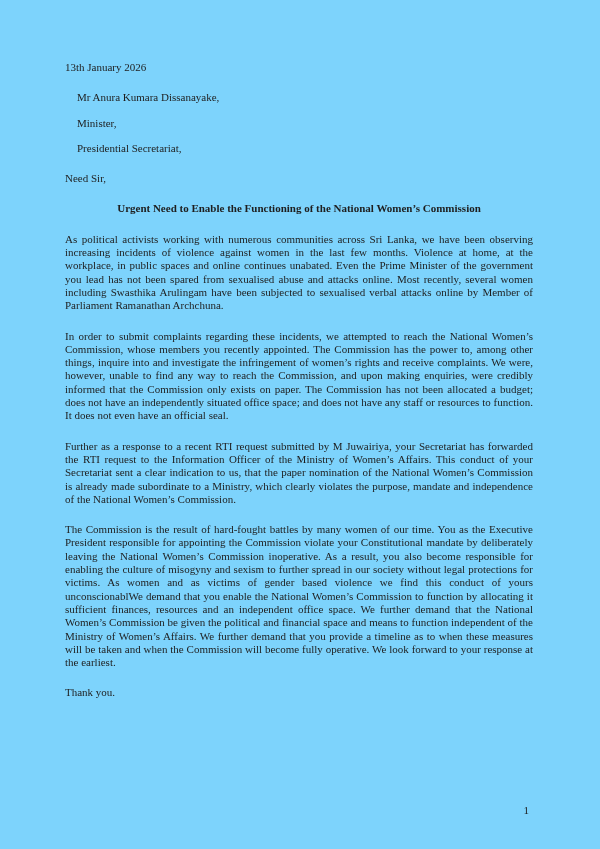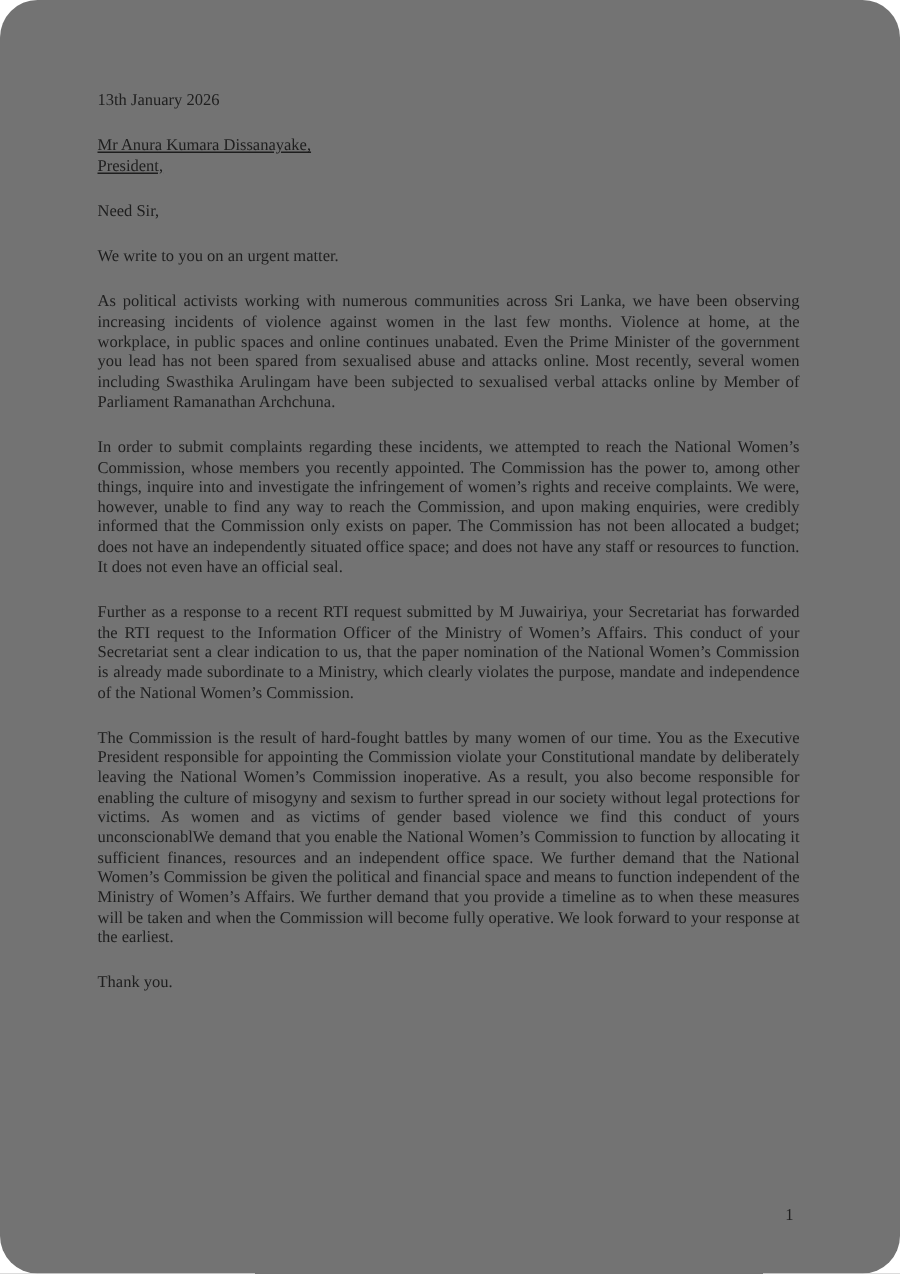--- a/index.html
+++ b/index.html
@@ -4,40 +4,38 @@
 <style>
   html, body {
     margin: 0;
     padding: 0;
     background: #ffffff;
   }
   .page {
     position: relative;
     width: 600px;
     height: 849px;
-    background: #737373;
+    background: #7dd3fc;
     font-family: "Liberation Serif", "DejaVu Serif", serif;
     font-size: 11px;
     line-height: 13.3px;
     color: #1e1e1e;
     overflow: hidden;
-    border-radius: 25px;
   }
   .content {
     position: absolute;
     left: 65px;
     top: 61px;
     width: 468px;
   }
   .block {
     margin: 0 0 17px 0;
   }
   .address-block div {
-    margin: 0;
-    text-decoration: underline;
+    margin: 12px;
   }
   .para {
     text-align: justify;
   }
   .subject {
     font-weight: bold;
     text-align: center;
   }
   .closing {
     margin-top: 4px;
@@ -53,27 +51,28 @@
 </head>
 <body>
 
 <div class="page">
   <div class="content">
 
     <p class="block">13th January 2026</p>
 
     <div class="block address-block">
       <div>Mr Anura Kumara Dissanayake,</div>
-      <div>President,</div>
+      <div>Minister,</div>
+      <div>Presidential Secretariat,</div>
     </div>
 
     <p class="block">Need Sir,</p>
 
+    <p class="block subject">Urgent Need to Enable the Functioning of the National Women’s Commission</p>
 
-    <p class="block">We write to you on an urgent matter.</p>
 
     <p class="block para">As political activists working with numerous communities across Sri Lanka, we have been observing increasing incidents of violence against women in the last few months. Violence at home, at the workplace, in public spaces and online continues unabated. Even the Prime Minister of the government you lead has not been spared from sexualised abuse and attacks online. Most recently, several women including Swasthika Arulingam have been subjected to sexualised verbal attacks online by Member of Parliament Ramanathan Archchuna.</p>
     <p class="block para">In order to submit complaints regarding these incidents, we attempted to reach the National Women’s Commission, whose members you recently appointed. The Commission has the power to, among other things, inquire into and investigate the infringement of women’s rights and receive complaints. We were, however, unable to find any way to reach the Commission, and upon making enquiries, were credibly informed that the Commission only exists on paper. The Commission has not been allocated a budget; does not have an independently situated office space; and does not have any staff or resources to function. It does not even have an official seal.</p>
     <p class="block para">Further as a response to a recent RTI request submitted by M Juwairiya, your Secretariat has forwarded the RTI request to the Information Officer of the Ministry of Women’s Affairs. This conduct of your Secretariat sent a clear indication to us, that the paper nomination of the National Women’s Commission is already made subordinate to a Ministry, which clearly violates the purpose, mandate and independence of the National Women’s Commission.</p>
     <p class="block para">The Commission is the result of hard-fought battles by many women of our time. You as the Executive President responsible for appointing the Commission violate your Constitutional mandate by deliberately leaving the National Women’s Commission inoperative. As a result, you also become responsible for enabling the culture of misogyny and sexism to further spread in our society without legal protections for victims. As women and as victims of gender based violence we find this conduct of yours unconscionablWe demand that you enable the National Women’s Commission to function by allocating it sufficient finances, resources and an independent office space. We further demand that the National Women’s Commission be given the political and financial space and means to function independent of the Ministry of Women’s Affairs. We further demand that you provide a timeline as to when these measures will be taken and when the Commission will become fully operative. We look forward to your response at the earliest.</p>
 
     <p class="block closing">Thank you.</p>
 
   </div>
 

